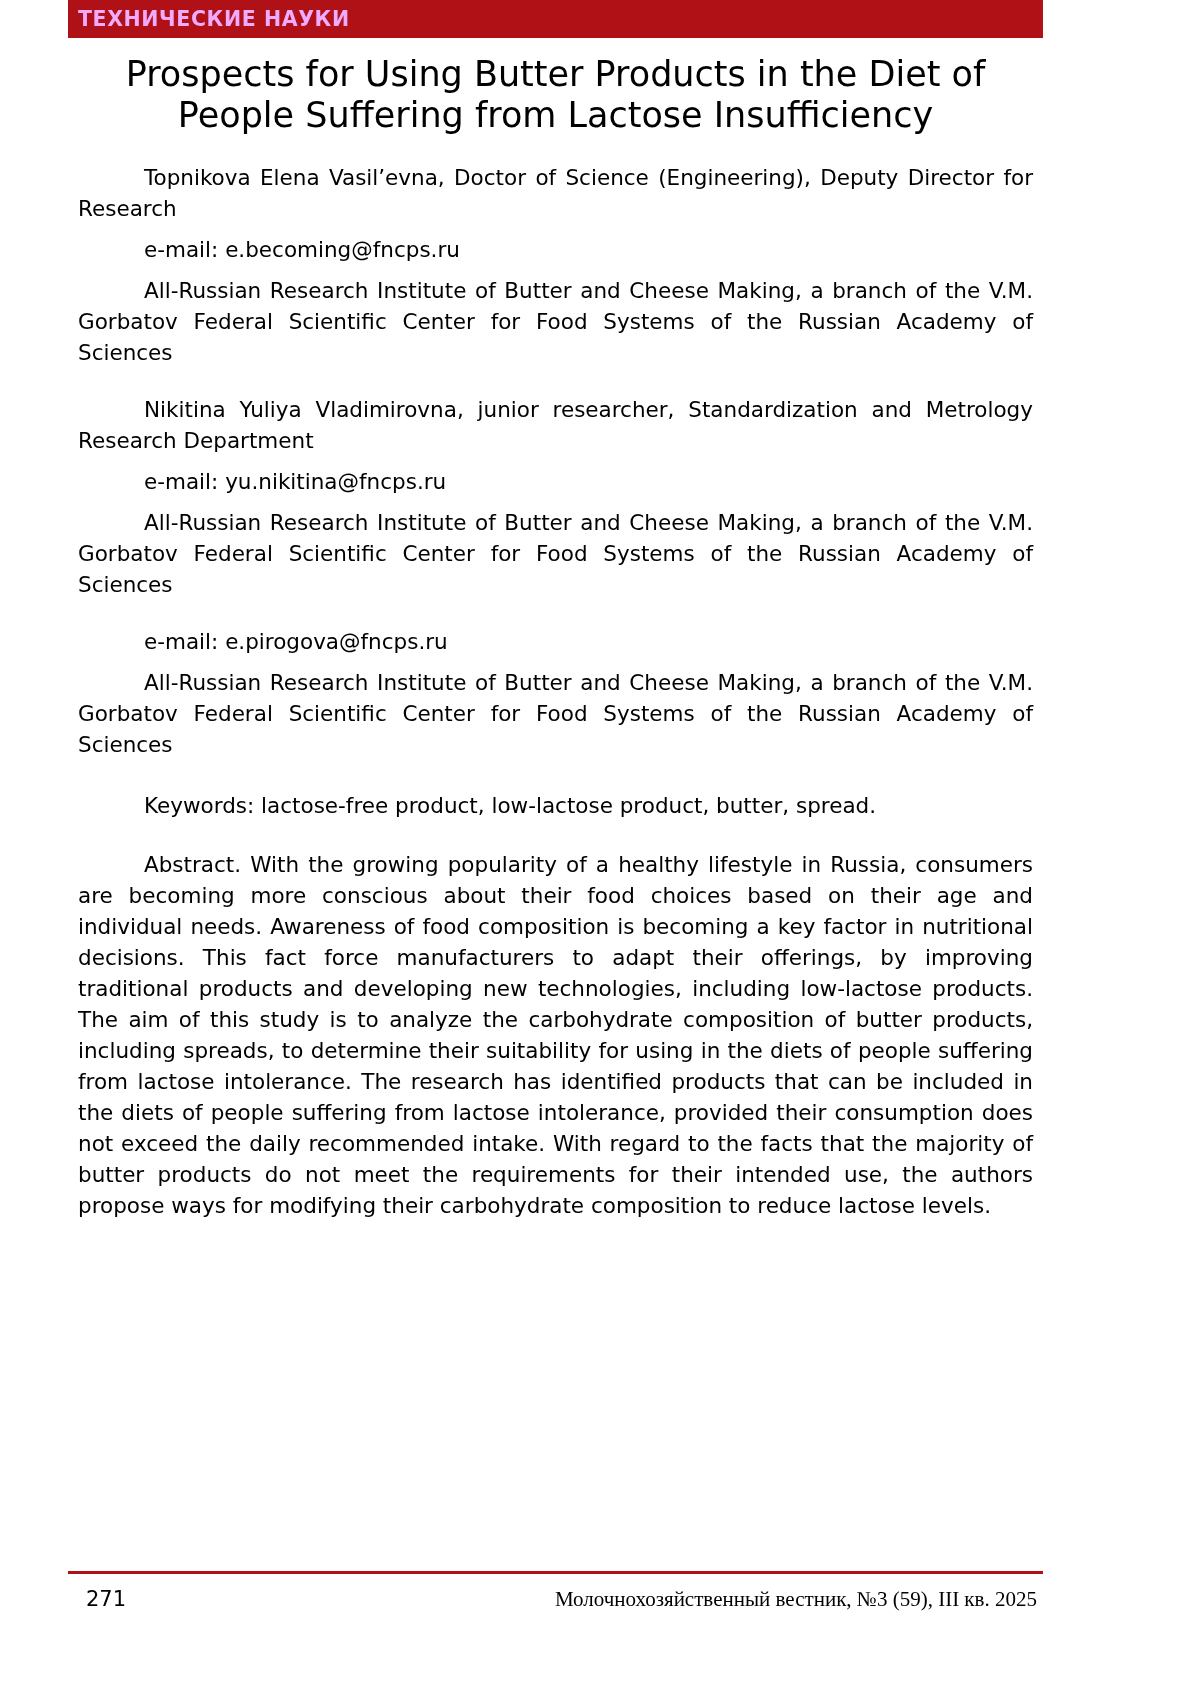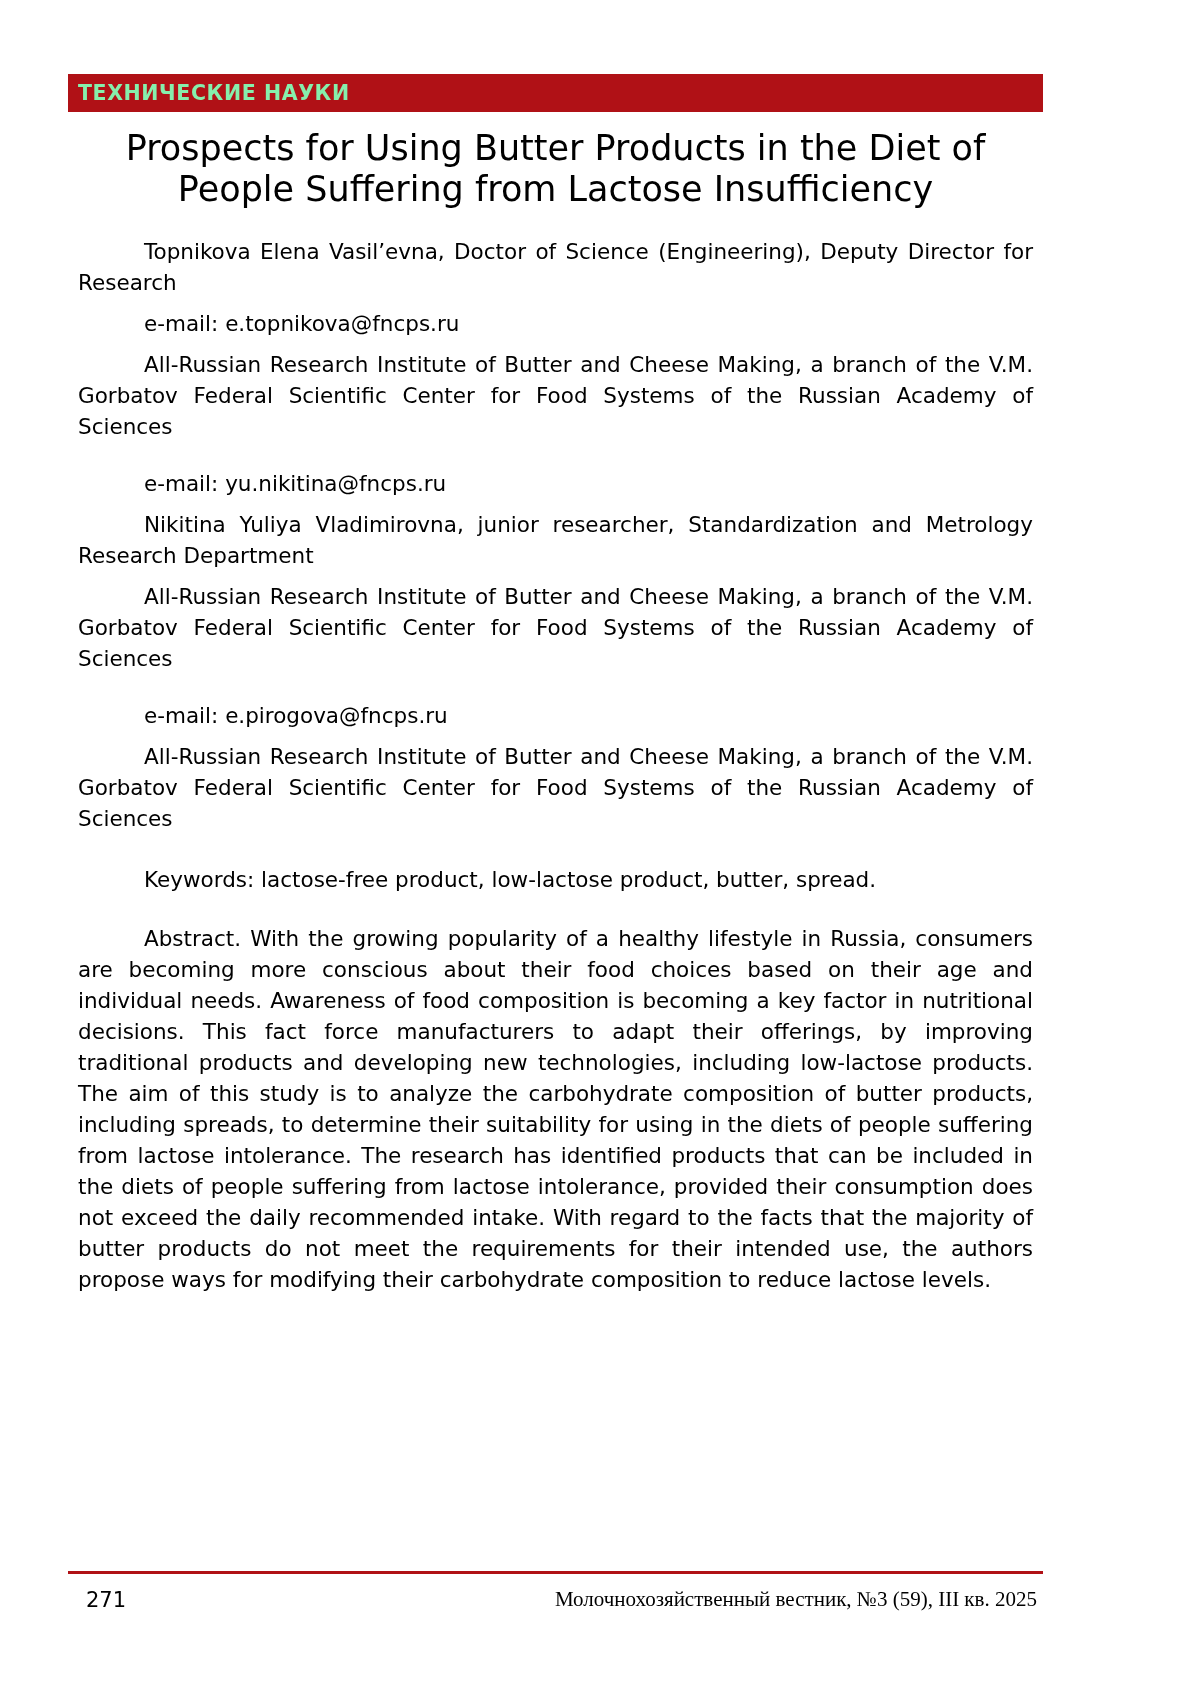--- a/index.html
+++ b/index.html
@@ -19,23 +19,22 @@
     height: 1697px;
     box-sizing: border-box;
   }
   .content {
     position: absolute;
     left: 68px;
     top: 0;
     width: 975px;
   }
   .section-banner {
-    margin-top: 74px;
     background: #b01116;
-    color: #86efac;
+    color: #f0abfc;
     font-size: 20.5px;
     font-weight: bold;
     letter-spacing: 0.6px;
     padding: 9px 0 9px 10px;
     box-sizing: border-box;
     height: 38px;
     line-height: 20px;
   }
   .title {
     margin-top: 16px;
@@ -79,21 +78,21 @@
     top: 1571px;
     width: 975px;
   }
   .footer-rule {
     height: 3px;
     background: #b01116;
     width: 100%;
   }
   .footer-row {
     display: flex;
-    align-items: center;
+    align-items: flex-start;
     margin-top: 13px;
     font-size: 21px;
   }
   .page-num {
     width: 120px;
     text-align: left;
     padding-left: 18px;
     box-sizing: border-box;
   }
   .journal-line {
@@ -111,27 +110,27 @@
   <div class="content">
 
     <div class="section-banner">ТЕХНИЧЕСКИЕ НАУКИ</div>
 
     <h1 class="title">Prospects for Using Butter Products in the Diet of People Suffering from Lactose Insufficiency</h1>
 
     <div class="authors-block">
 
       <div class="author-group">
         <p class="p indent">Topnikova Elena Vasil’evna, Doctor of Science (Engineering), Deputy Director for Research</p>
-        <p class="p indent nojustify">e-mail: e.topnikova@fncps.ru</p>
+        <p class="p indent nojustify">e-mail: e.becoming@fncps.ru</p>
         <p class="p indent">All-Russian Research Institute of Butter and Cheese Making, a branch of the V.M. Gorbatov Federal Scientific Center for Food Systems of the Russian Academy of Sciences</p>
       </div>
 
       <div class="author-group">
+        <p class="p indent">Nikitina Yuliya Vladimirovna, junior researcher, Standardization and Metrology Research Department</p>
         <p class="p indent nojustify">e-mail: yu.nikitina@fncps.ru</p>
-        <p class="p indent">Nikitina Yuliya Vladimirovna, junior researcher, Standardization and Metrology Research Department</p>
         <p class="p indent">All-Russian Research Institute of Butter and Cheese Making, a branch of the V.M. Gorbatov Federal Scientific Center for Food Systems of the Russian Academy of Sciences</p>
       </div>
 
       <div class="author-group">
         <p class="p indent nojustify">e-mail: e.pirogova@fncps.ru</p>
         <p class="p indent">All-Russian Research Institute of Butter and Cheese Making, a branch of the V.M. Gorbatov Federal Scientific Center for Food Systems of the Russian Academy of Sciences</p>
       </div>
 
     </div>
 

